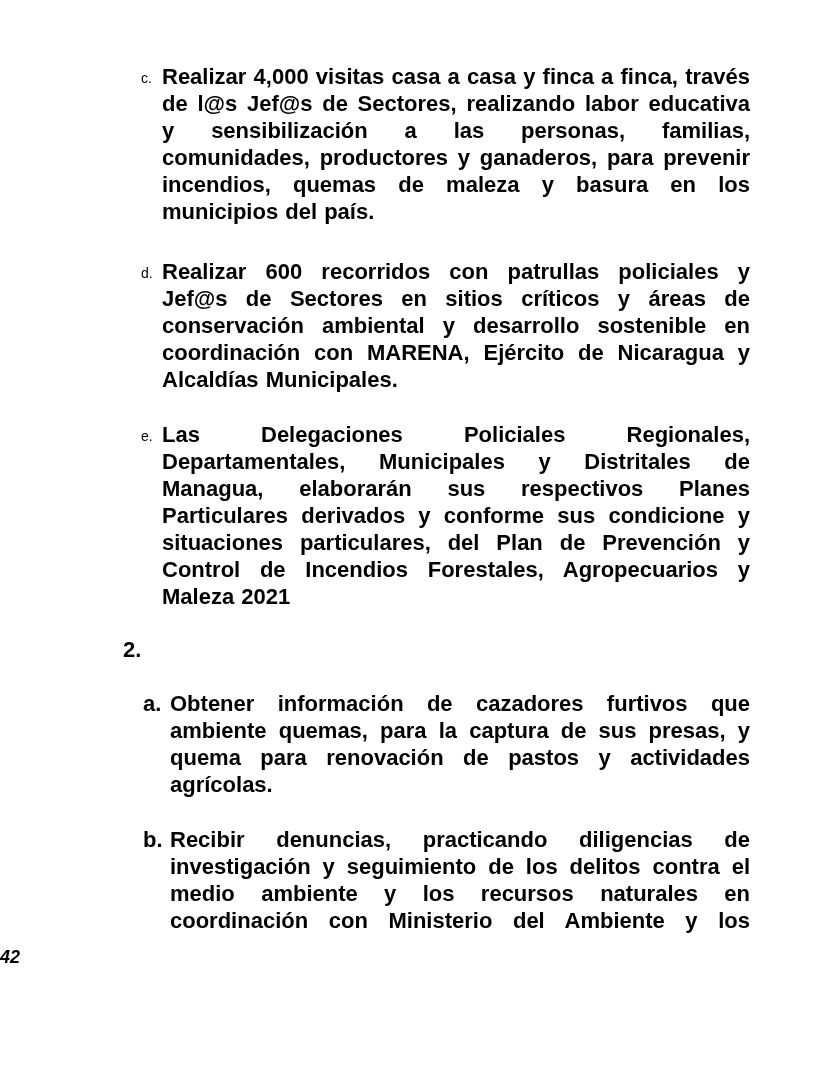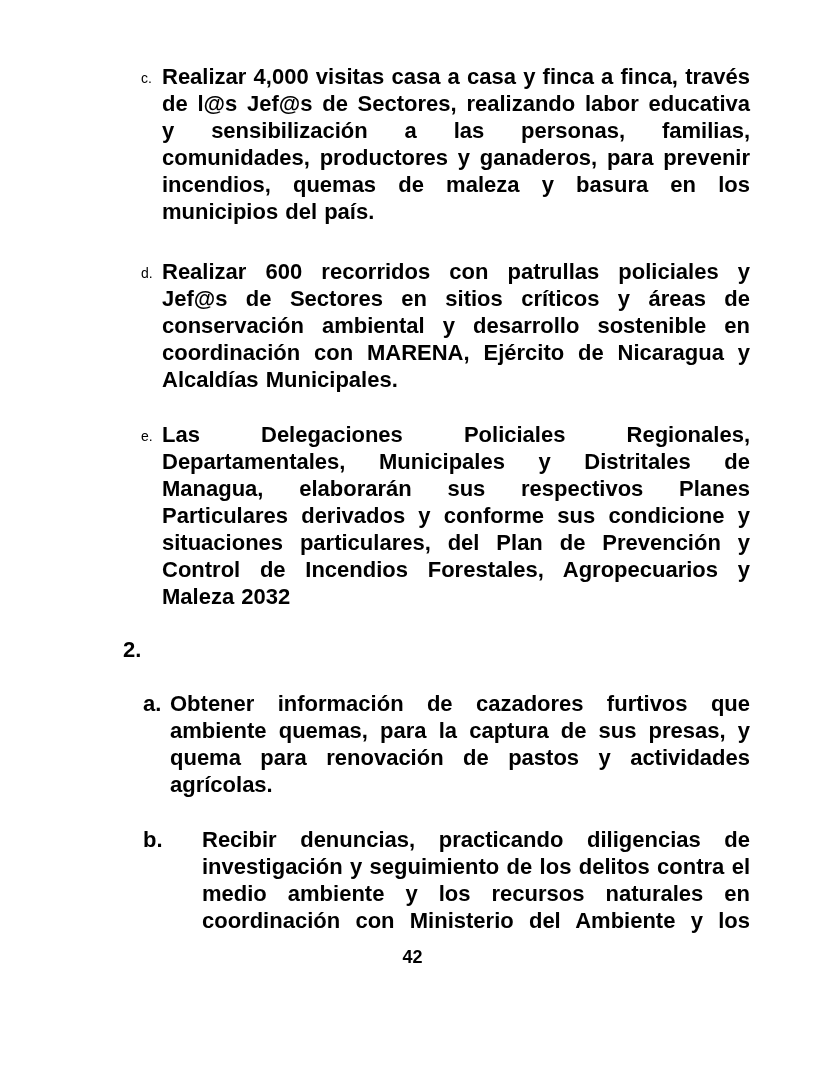--- a/index.html
+++ b/index.html
@@ -53,63 +53,62 @@
     line-height: 27px;
     font-weight: bold;
   }
   .mb-c { margin-bottom: 33px; }
   .mb-d { margin-bottom: 28px; }
   .mb-e { margin-bottom: 26px; }
   .mb-h { margin-bottom: 27px; }
   .mb-a { margin-bottom: 28px; }
   .justify-last .para {
     text-align-last: justify;
-    margin-left: 32px;
   }
   .section-heading {
     display: flex;
     margin-left: -39px;
     font-size: 22px;
     line-height: 27px;
     font-weight: bold;
   }
   .section-heading .section-num {
     width: 47px;
     flex: 0 0 47px;
   }
   .page-number {
     position: absolute;
     top: 946px;
     left: 0;
     right: 0;
-    text-align: center;
     font-size: 18px;
     line-height: 22px;
     font-weight: bold;
+    font-style: italic;
   }
 </style>
 </head>
 <body>
 
 <div class="page">
   <div class="content">
 
     <div class="list-item mb-c">
       <span class="marker-small">c.</span>
       <p class="para">Realizar 4,000 visitas casa a casa y finca a finca, través de l@s Jef@s de Sectores, realizando labor educativa y sensibilización a las personas, familias, comunidades, productores y ganaderos, para prevenir incendios, quemas de maleza y basura en los municipios del país.</p>
     </div>
 
     <div class="list-item mb-d">
       <span class="marker-small">d.</span>
       <p class="para">Realizar 600 recorridos con patrullas policiales y Jef@s de Sectores en sitios críticos y áreas de conservación ambiental y desarrollo sostenible en coordinación con MARENA, Ejército de Nicaragua y Alcaldías Municipales.</p>
     </div>
 
     <div class="list-item mb-e">
       <span class="marker-small">e.</span>
-      <p class="para">Las Delegaciones Policiales Regionales, Departamentales, Municipales y Distritales de Managua, elaborarán sus respectivos Planes Particulares derivados y conforme sus condicione y situaciones particulares, del Plan de Prevención y Control de Incendios Forestales, Agropecuarios y Maleza 2032</p>
+      <p class="para">Las Delegaciones Policiales Regionales, Departamentales, Municipales y Distritales de Managua, elaborarán sus respectivos Planes Particulares derivados y conforme sus condicione y situaciones particulares, del Plan de Prevención y Control de Incendios Forestales, Agropecuarios y Maleza 2021</p>
     </div>
 
     <div class="section-heading mb-h">
       <span class="section-num">2.</span>
     </div>
 
     <div class="list-item-inner mb-a">
       <span class="marker-large">a.</span>
       <p class="para">Obtener información de cazadores furtivos que ambiente quemas, para la captura de sus presas, y quema para renovación de pastos y actividades agrícolas.</p>
     </div>

